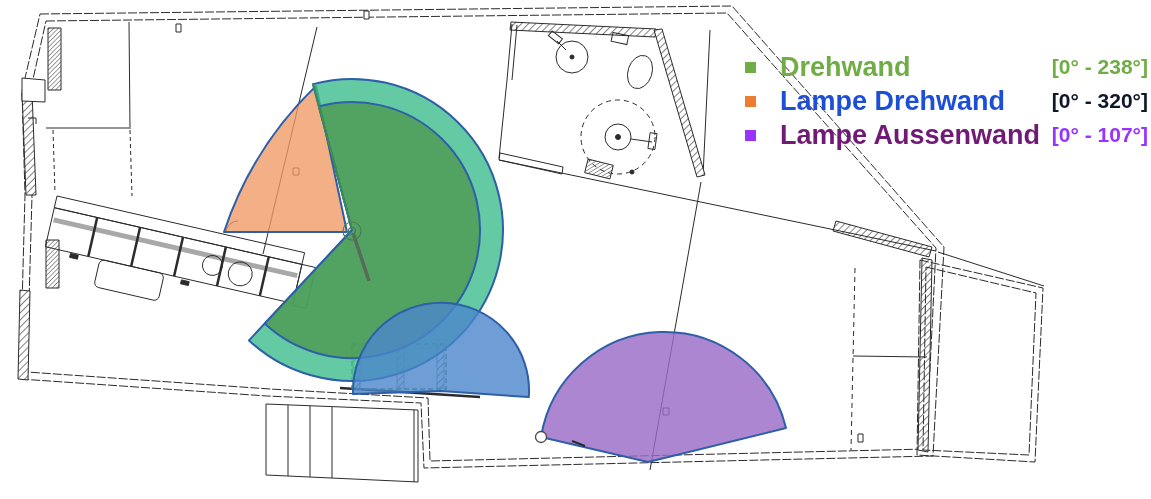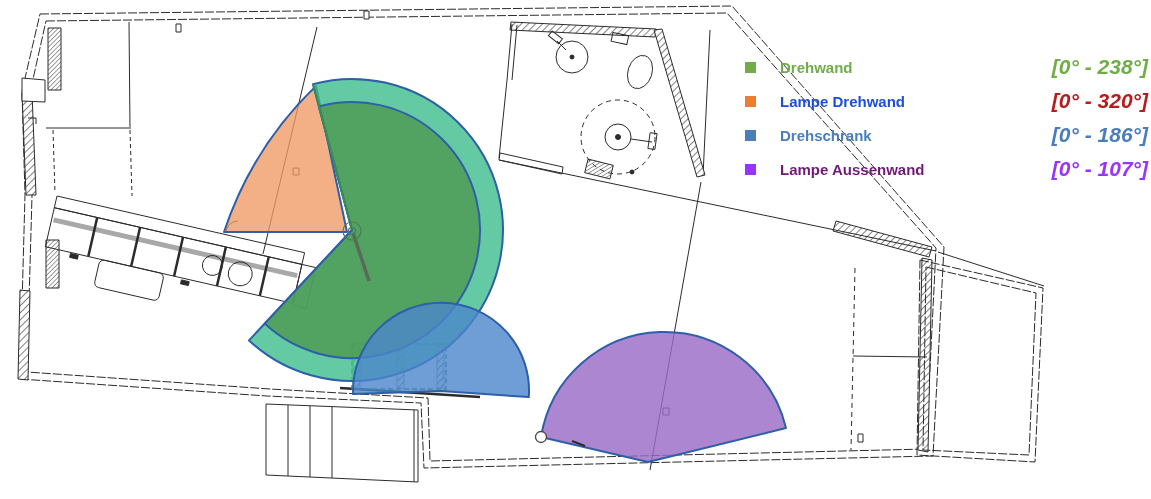--- a/index.html
+++ b/index.html
@@ -5,22 +5,22 @@
   html,body{margin:0;padding:0;background:#fff;}
   .stage{
     position:relative;width:1151px;height:499px;background:#fff;overflow:hidden;
     font-family:"Liberation Sans", sans-serif;
   }
   svg{position:absolute;left:0;top:0;}
   .plan path,.plan line,.plan rect,.plan circle,.plan ellipse,.plan polygon{vector-effect:non-scaling-stroke;}
   .legend{position:absolute;left:742px;top:50px;width:406px;}
   .legend-row{display:flex;align-items:center;height:34px;}
   .swatch{width:11px;height:11px;margin:0 24px 0 3px;flex:0 0 auto;}
-  .legend-label{font-size:15px;font-weight:700;flex:1 1 auto;white-space:nowrap;}
-  .legend-range{font-size:21px;font-weight:700;text-align:right;white-space:nowrap;font-style:italic;}
+  .legend-label{font-size:27px;font-weight:700;flex:1 1 auto;white-space:nowrap;}
+  .legend-range{font-size:21px;font-weight:700;text-align:right;white-space:nowrap;}
 </style>
 </head>
 <body>
 
 <div class="stage">
 <svg width="1151" height="499" viewBox="0 0 1151 499">
   <defs>
     <pattern id="hatch" width="5" height="5" patternUnits="userSpaceOnUse" patternTransform="rotate(45)">
       <rect width="5" height="5" fill="#ffffff"></rect>
       <line x1="0" y1="0" x2="0" y2="5" stroke="#3c3c3c" stroke-width="1.3"></line>
@@ -147,26 +147,21 @@
 
 <div class="legend">
   <div class="legend-row">
     <span class="swatch" style="background: rgb(112, 173, 71);"></span>
     <span class="legend-label" style="color: rgb(112, 173, 71);">Drehwand</span>
     <span class="legend-range" style="color: rgb(112, 173, 71);">[0° - 238°]</span>
   </div>
   <div class="legend-row">
     <span class="swatch" style="background: rgb(237, 125, 49);"></span>
     <span class="legend-label" style="color: #1d4ed8;">Lampe Drehwand</span>
-    <span class="legend-range" style="color: #b91c1c;">[0° - 320°]</span>
-  </div>
-  <div class="legend-row">
-    <span class="swatch" style="background: rgb(74, 126, 187);"></span>
-    <span class="legend-label" style="color: rgb(74, 126, 187);">Drehschrank</span>
-    <span class="legend-range" style="color: rgb(74, 126, 187);">[0° - 186°]</span>
+    <span class="legend-range" style="color: #0f172a;">[0° - 320°]</span>
   </div>
   <div class="legend-row">
     <span class="swatch" style="background: rgb(153, 51, 255);"></span>
     <span class="legend-label" style="color: #701a75;">Lampe Aussenwand</span>
     <span class="legend-range" style="color: rgb(153, 51, 255);">[0° - 107°]</span>
   </div>
 </div>
 </div>
 
 </body></html>

